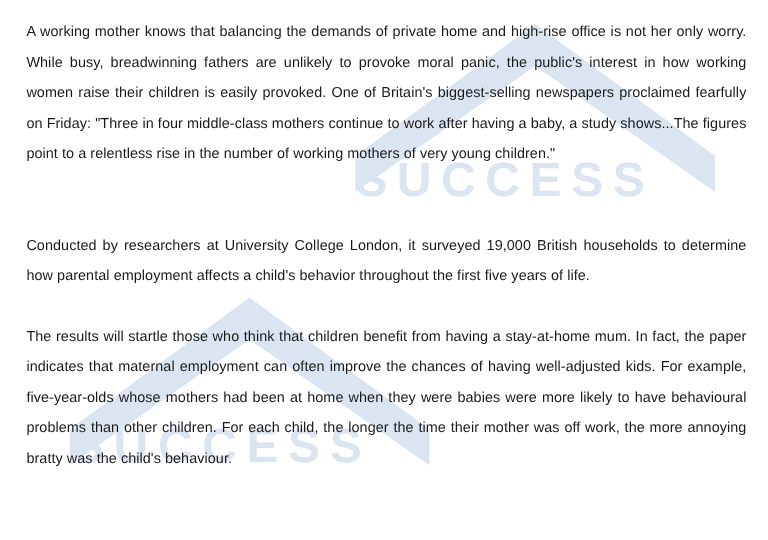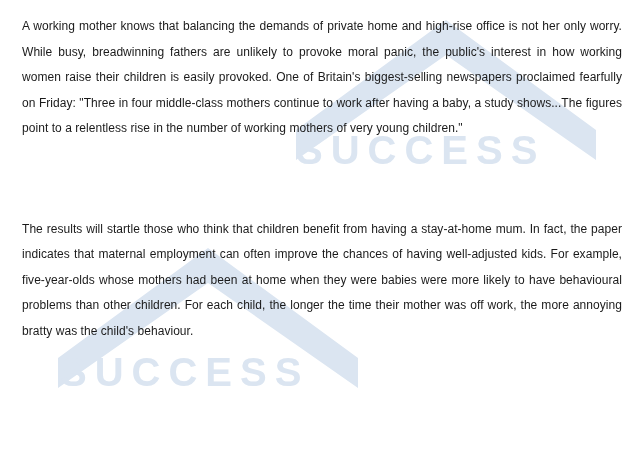--- a/index.html
+++ b/index.html
@@ -91,17 +91,18 @@
     <svg class="wm-shape-bottom" width="300" height="150" viewBox="0 0 300 150">
       <polygon points="150,10 300,120 300,150 150,45 0,150 0,120" fill="#dbe5f1"></polygon>
     </svg>
     <div class="wm-text wm-top">SUCCESS</div>
     <div class="wm-text wm-bottom">SUCCESS</div>
   </div>
 
   <div class="content">
     <p class="para">A working mother knows that balancing the demands of private home and high-rise office is not her only worry. While busy, breadwinning fathers are unlikely to provoke moral panic, the public's interest in how working women raise their children is easily provoked. One of Britain's biggest-selling newspapers proclaimed fearfully on Friday: "Three in four middle-class mothers continue to work after having a baby, a study shows...The figures point to a relentless rise in the number of working mothers of very young children."</p>
     <div class="gap-lg"></div>
+    <p class="para">Conducted by researchers at University College London, it surveyed 19,000 British households to determine how parental employment affects a child's behavior throughout the first five years of life.</p>
     <div class="gap-sm"></div>
     <p class="para">The results will startle those who think that children benefit from having a stay-at-home mum. In fact, the paper indicates that maternal employment can often improve the chances of having well-adjusted kids. For example, five-year-olds whose mothers had been at home when they were babies were more likely to have behavioural problems than other children. For each child, the longer the time their mother was off work, the more annoying bratty was the child's behaviour.</p>
   </div>
 
 </div>
 
 </body></html>

